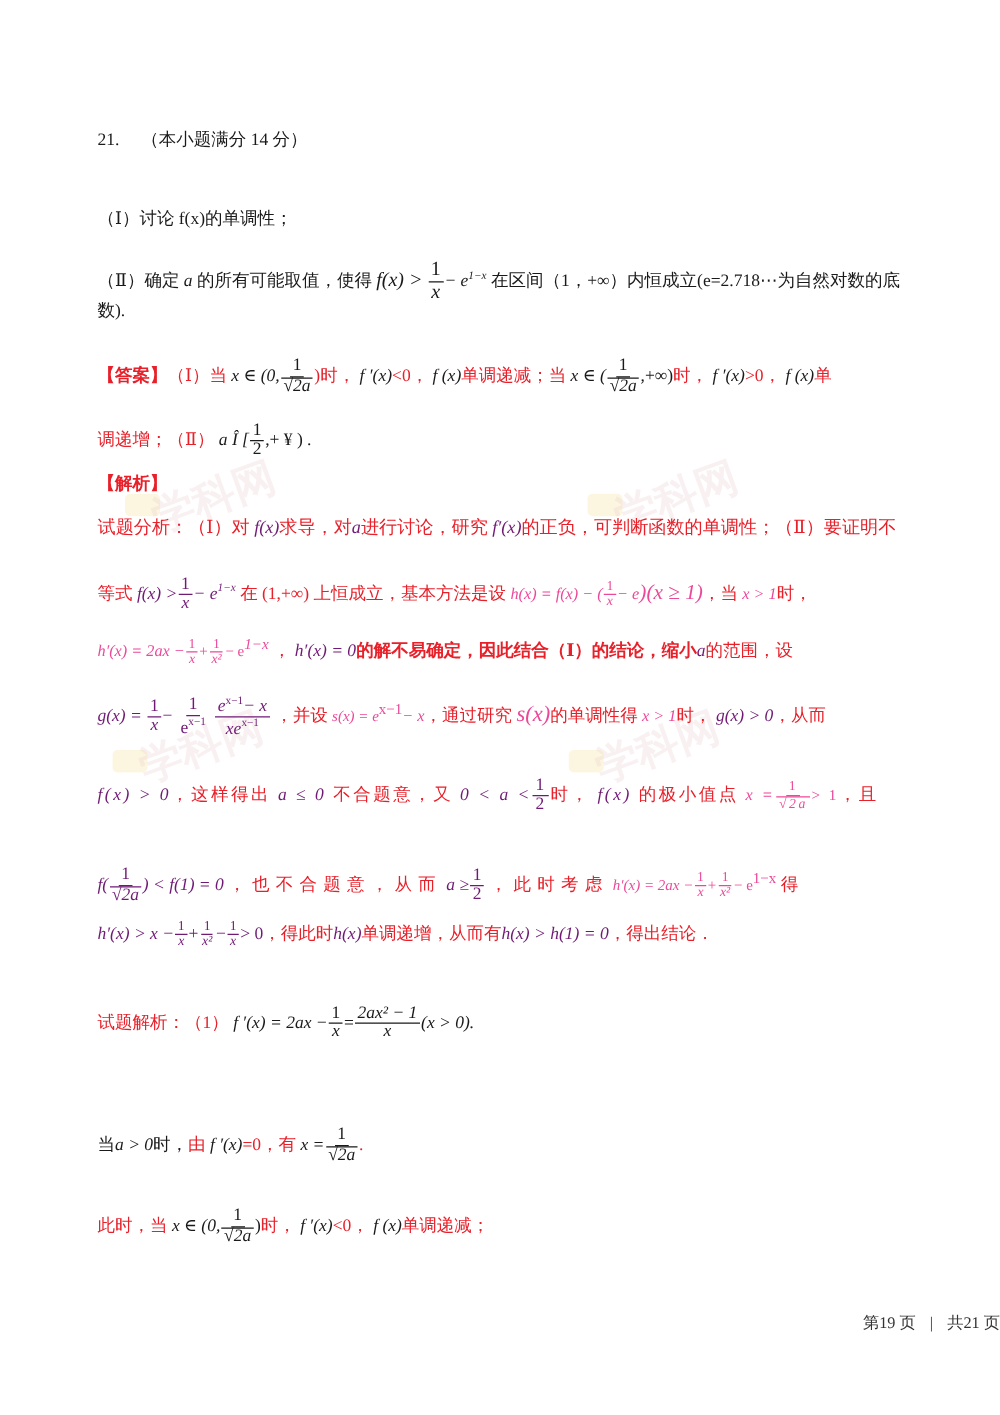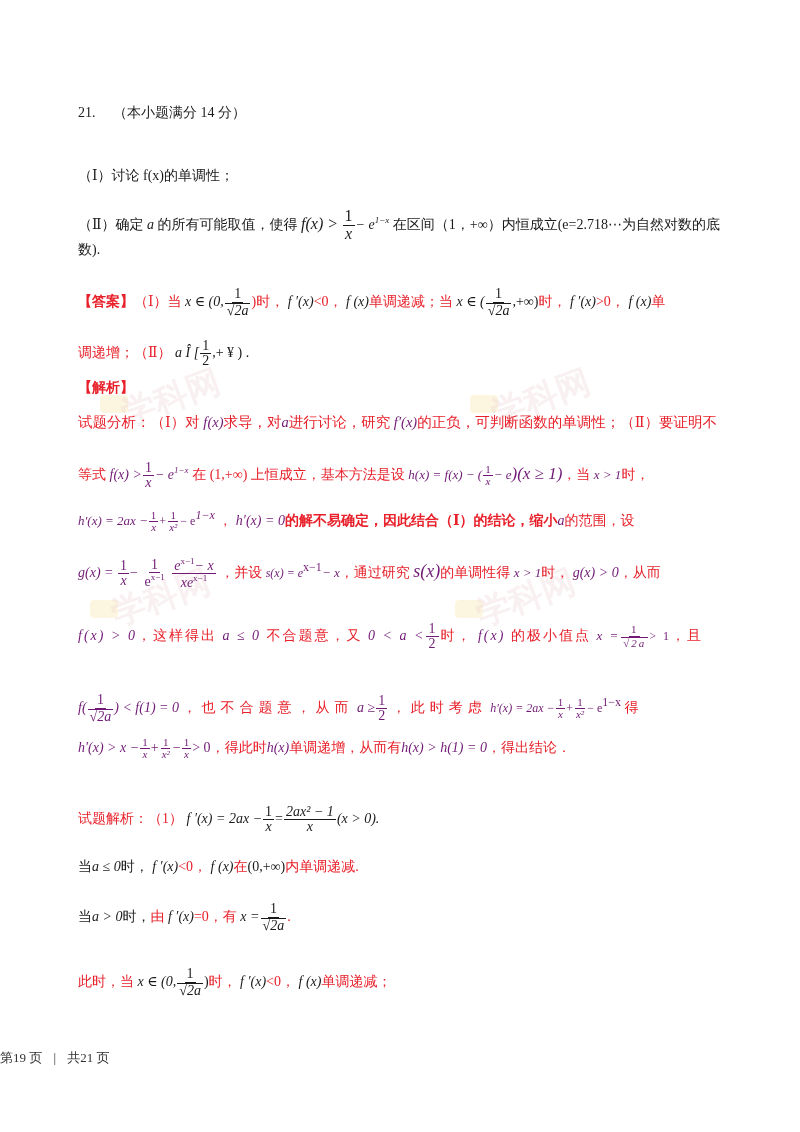--- a/index.html
+++ b/index.html
@@ -11,27 +11,27 @@
   i.m { font-style: italic; }
   .frac { display: inline-flex; flex-direction: column; align-items: center; vertical-align: middle;
           line-height: 1.05; margin: 0 1px; font-size: 14px; }
   .frac .num { border-bottom: 1px solid currentColor; padding: 0 2px; }
   .frac .den { padding: 0 2px; }
   .frac.small { font-size: 11px; }
   .sqrt { border-top: 1px solid currentColor; padding-left: 1px; }
   .sqrt::before { content: "√"; margin-right: 0; }
   sup { font-size: 9px; vertical-align: 6px; }
   .math { color: #701a75; font-family: Liberation Serif, serif; }
-  .mathgray { color: #701a75; font-family: "Liberation Serif", serif; font-size: 12px; }
+  .mathgray { color: #ec4899; font-family: "Liberation Serif", serif; font-size: 12px; }
   .bold { font-weight: bold; }
   .wm { position: absolute; color: rgba(230, 200, 200, 0.25); font-size: 34px; font-weight: bold;
         transform: rotate(-20deg); font-family: "DejaVu Sans", sans-serif; pointer-events: none; }
   .wm-hat { position: absolute; width: 28px; height: 18px; background: rgba(245, 230, 170, 0.35);
             border-radius: 4px; pointer-events: none; }
-  .footer { position: absolute; top: 1049px; left: 0; width: 800px; text-align: left;
+  .footer { position: absolute; top: 1049px; left: 0; width: 800px; text-align: right;
             font-size: 13px; color: #333; }
   .spaced { letter-spacing: 5px; }
 </style>
 </head>
 <body>
 
 <div class="page">
 
   <div class="wm-hat" style="left:100px;top:395px"></div>
   <div class="wm" style="left:120px;top:375px">学科网</div>
@@ -195,25 +195,20 @@
     <span class="red">试题解析：（1）</span>
     <i class="m">f ′(x) = 2ax −</i><span class="frac">
         <span class="num">1</span>
         <i class="den">x</i>
       </span><span>=</span><span class="frac">
         <i class="num">2ax² − 1</i>
         <i class="den">x</i>
       </span><i class="m">(x &gt; 0).</i>
   </div>
 
-  <div class="line" style="top:857px">
-    <span>当</span><i class="m">a ≤ 0</i><span>时，</span>
-    <i class="m">f ′(x)</i><span class="red">&lt;0，</span>
-    <i class="m">f (x)</i><span class="red">在</span><span>(0,+∞)</span><span class="red">内单调递减.</span>
-  </div>
 
   <div class="line" style="top:895px;line-height:44px">
     <span>当</span><i class="m">a &gt; 0</i><span>时，</span><span class="red">由</span>
     <i class="m">f ′(x)</i><span class="red">=0，</span><span class="red">有</span>
     <i class="m">x =</i><span class="frac">
         <span class="num">1</span>
         <span class="den sqrt"><i>2a</i></span>
       </span><span class="red">.</span>
   </div>
 

